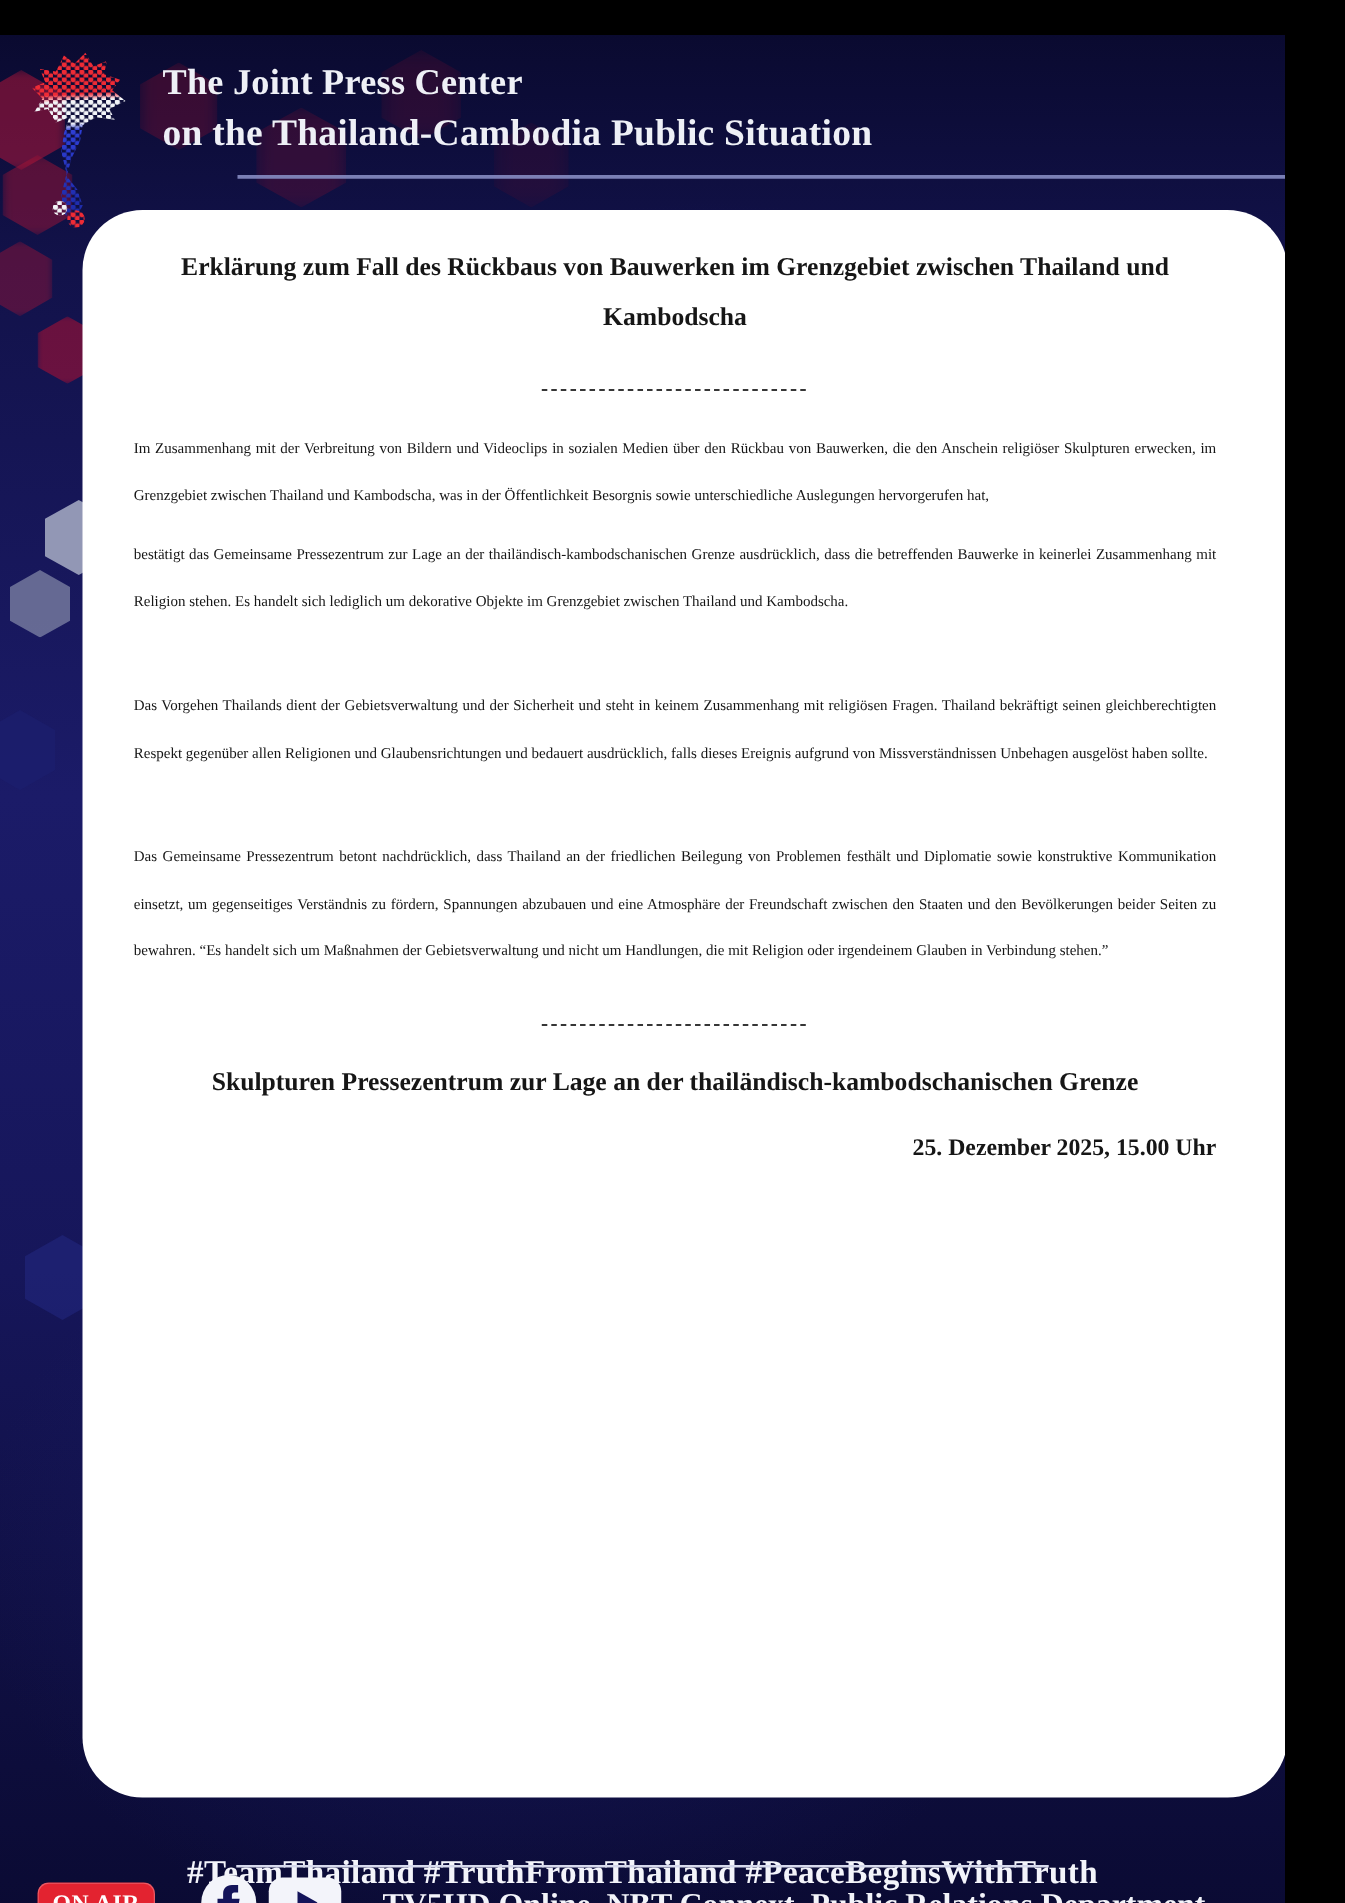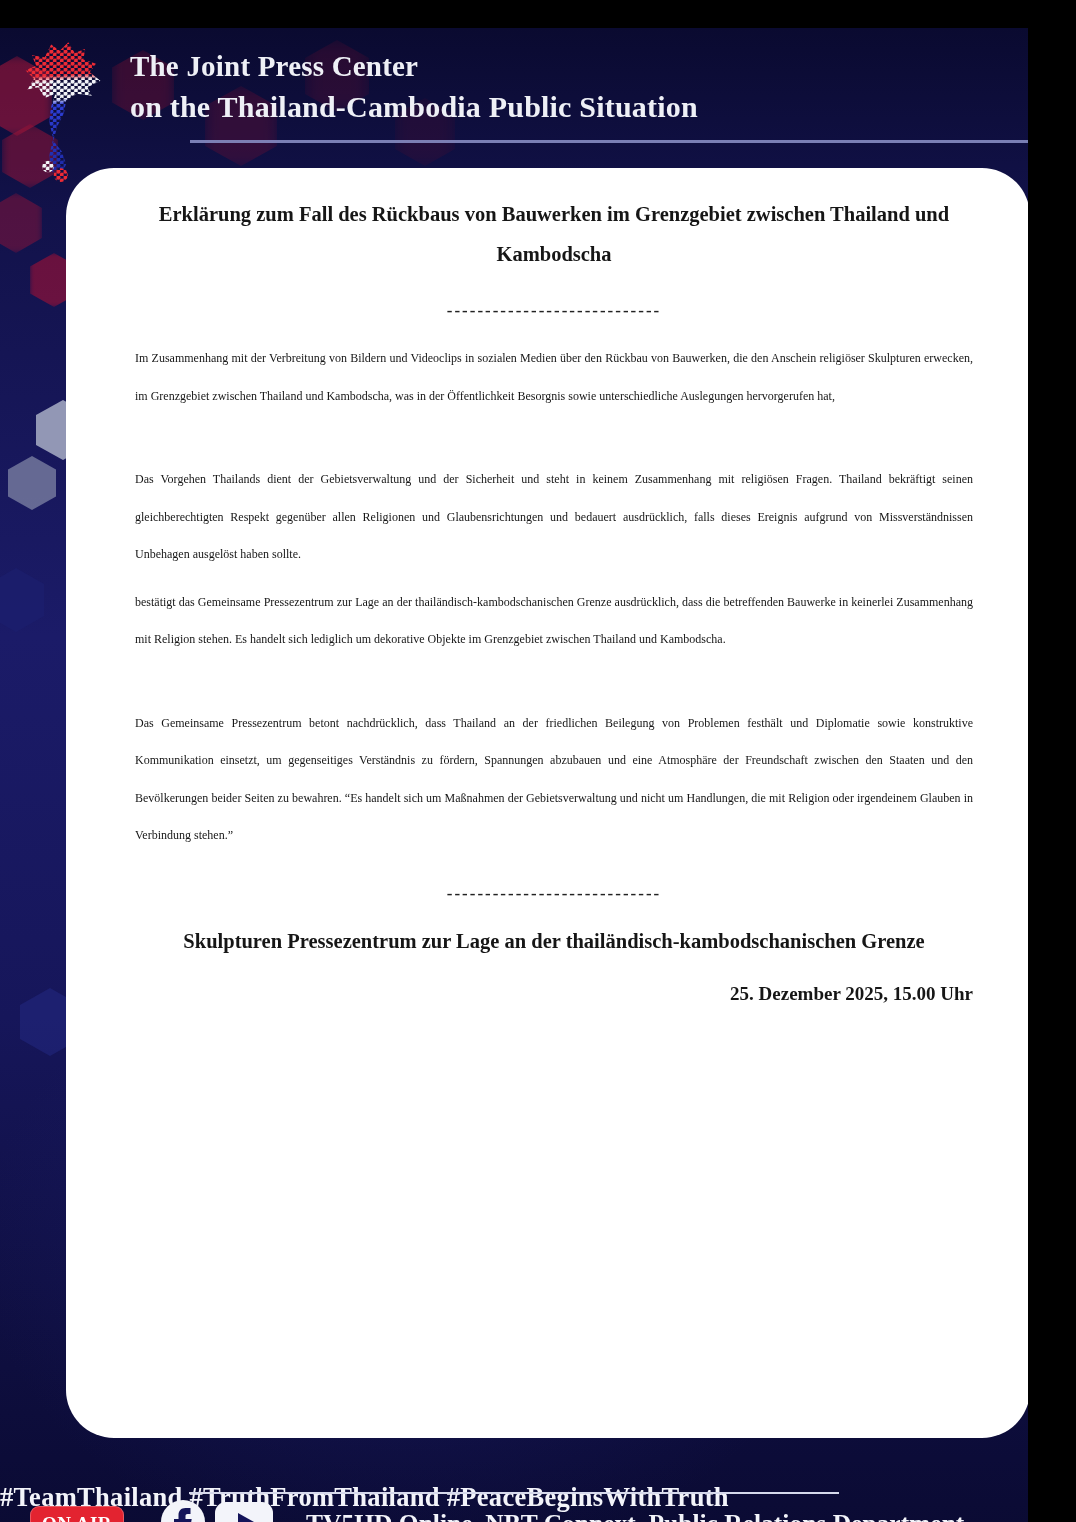--- a/index.html
+++ b/index.html
@@ -16,33 +16,33 @@
   
   .header-title{position:absolute; left:130px; top:18px; color:#eef0f6; font-weight:bold; z-index:3;}
   .header-title .l1{font-size:29px; line-height:40px; letter-spacing:.2px;}
   .header-title .l2{font-size:30px; line-height:42px; letter-spacing:.2px;}
   .header-rule{position:absolute; top:112px; left:190px; right:0; height:3px; background:#868cc2; opacity:.9; z-index:3;}
   .logo{position:absolute; left:20px; top:10px; z-index:3;}
   
   .card{
     position:absolute; left:66px; top:140px; width:964px; height:1270px;
     background:#ffffff; border-radius:48px; z-index:2;
-    box-sizing:border-box; padding:26px 57px 0 69px; color:#161616;
+    box-sizing:border-box; padding:26px 57px 0 41px; color:#161616;
   }
   .doc-title{font-weight:bold; font-size:20.5px; line-height:40px; text-align:center; margin:0 auto; max-width:830px;}
   .sep{text-align:center; font-weight:bold; font-size:17px; letter-spacing:2px; line-height:30px; margin-top:22px; color:#222;}
   .para{font-size:12px; line-height:37.5px; text-align:justify; margin:0;}
   .para.first{margin-top:14px;}
   .para.tight{margin-top:10px;}
   .para.spaced{margin-top:46px;}
   .sep2{margin-top:24px;}
   .sig{font-weight:bold; font-size:20.5px; line-height:40px; text-align:center; margin:12px auto 0; max-width:860px;}
   .docdate{font-weight:bold; font-size:19px; text-align:right; margin-top:22px;}
   
-  .hashtags{position:absolute; top:1454px; left:0; right:0; text-align:left; color:#f3f4fa; font-weight:bold; font-size:26.5px; letter-spacing:.3px; z-index:3;}
+  .hashtags{position:absolute; top:1454px; left:0; right:0; text-align:center; color:#f3f4fa; font-weight:bold; font-size:26.5px; letter-spacing:.3px; z-index:3;}
   .hash-rule{position:absolute; top:1464px; left:50%; transform:translateX(-50%); width:650px; height:2px; background:#d6d9ec; z-index:3;}
   .bottom-row{position:absolute; top:1474px; left:30px; right:14px; height:44px; display:flex; align-items:center; gap:32px; z-index:3;}
   .onair{background:#e32330; color:#fff; font-weight:bold; font-size:19px; letter-spacing:.5px; padding:7px 12px; border-radius:9px; box-shadow:0 0 0 1px rgba(255,255,255,.25) inset; white-space:nowrap;}
   .channels{color:#f3f4fa; font-weight:bold; font-size:26px; white-space:nowrap; margin-left:4px;}
   .social{display:flex; align-items:center; gap:8px; margin-left:4px;}
   .online-text{color:#f3f4fa; font-weight:bold; font-size:25.5px; white-space:nowrap;}
 </style>
 </head>
 <body>
 
@@ -97,22 +97,22 @@
   <div class="header-title">
     <div class="l1">The Joint Press Center</div>
     <div class="l2">on the Thailand-Cambodia Public Situation</div>
   </div>
   <div class="header-rule"></div>
 
   <div class="card">
     <div class="doc-title">Erklärung zum Fall des Rückbaus von Bauwerken im Grenzgebiet zwischen Thailand und Kambodscha</div>
     <div class="sep">----------------------------</div>
     <p class="para first">Im Zusammenhang mit der Verbreitung von Bildern und Videoclips in sozialen Medien über den Rückbau von Bauwerken, die den Anschein religiöser Skulpturen erwecken, im Grenzgebiet zwischen Thailand und Kambodscha, was in der Öffentlichkeit Besorgnis sowie unterschiedliche Auslegungen hervorgerufen hat,</p>
+    <p class="para tight">bestätigt das Gemeinsame Pressezentrum zur Lage an der thailändisch-kambodschanischen Grenze ausdrücklich, dass die betreffenden Bauwerke in keinerlei Zusammenhang mit Religion stehen. Es handelt sich lediglich um dekorative Objekte im Grenzgebiet zwischen Thailand und Kambodscha.</p>
     <p class="para spaced">Das Vorgehen Thailands dient der Gebietsverwaltung und der Sicherheit und steht in keinem Zusammenhang mit religiösen Fragen. Thailand bekräftigt seinen gleichberechtigten Respekt gegenüber allen Religionen und Glaubensrichtungen und bedauert ausdrücklich, falls dieses Ereignis aufgrund von Missverständnissen Unbehagen ausgelöst haben sollte.</p>
-    <p class="para tight">bestätigt das Gemeinsame Pressezentrum zur Lage an der thailändisch-kambodschanischen Grenze ausdrücklich, dass die betreffenden Bauwerke in keinerlei Zusammenhang mit Religion stehen. Es handelt sich lediglich um dekorative Objekte im Grenzgebiet zwischen Thailand und Kambodscha.</p>
     <p class="para spaced">Das Gemeinsame Pressezentrum betont nachdrücklich, dass Thailand an der friedlichen Beilegung von Problemen festhält und Diplomatie sowie konstruktive Kommunikation einsetzt, um gegenseitiges Verständnis zu fördern, Spannungen abzubauen und eine Atmosphäre der Freundschaft zwischen den Staaten und den Bevölkerungen beider Seiten zu bewahren. “Es handelt sich um Maßnahmen der Gebietsverwaltung und nicht um Handlungen, die mit Religion oder irgendeinem Glauben in Verbindung stehen.”</p>
     <div class="sep sep2">----------------------------</div>
     <div class="sig">Skulpturen Pressezentrum zur Lage an der thailändisch-kambodschanischen Grenze</div>
     <div class="docdate">25. Dezember 2025, 15.00 Uhr</div>
   </div>
 
   <div class="hashtags">#TeamThailand #TruthFromThailand #PeaceBeginsWithTruth</div>
   <div class="hash-rule"></div>
 
   <div class="bottom-row">

